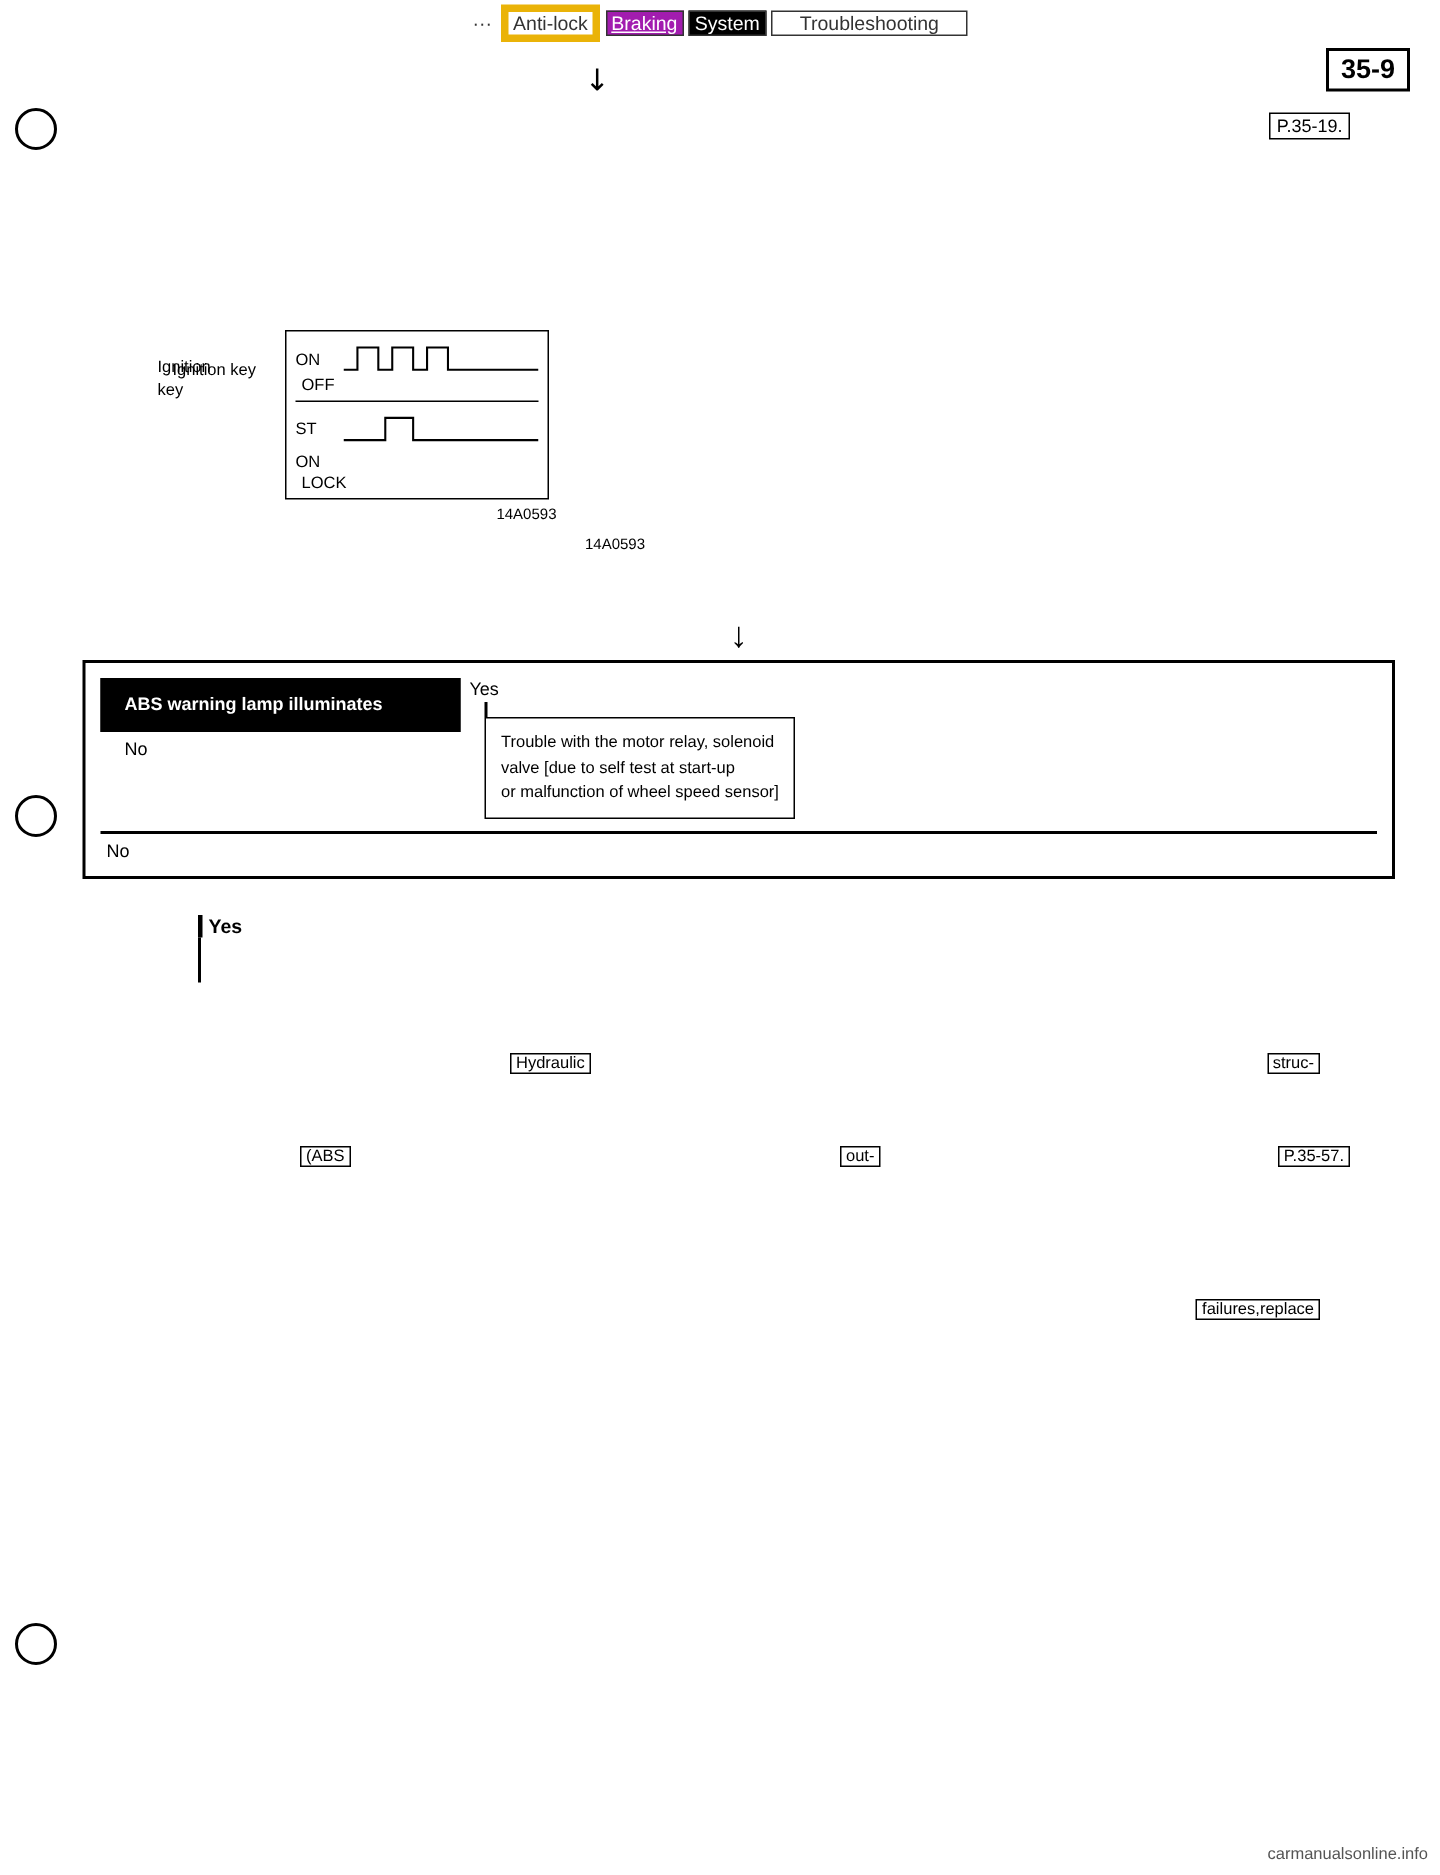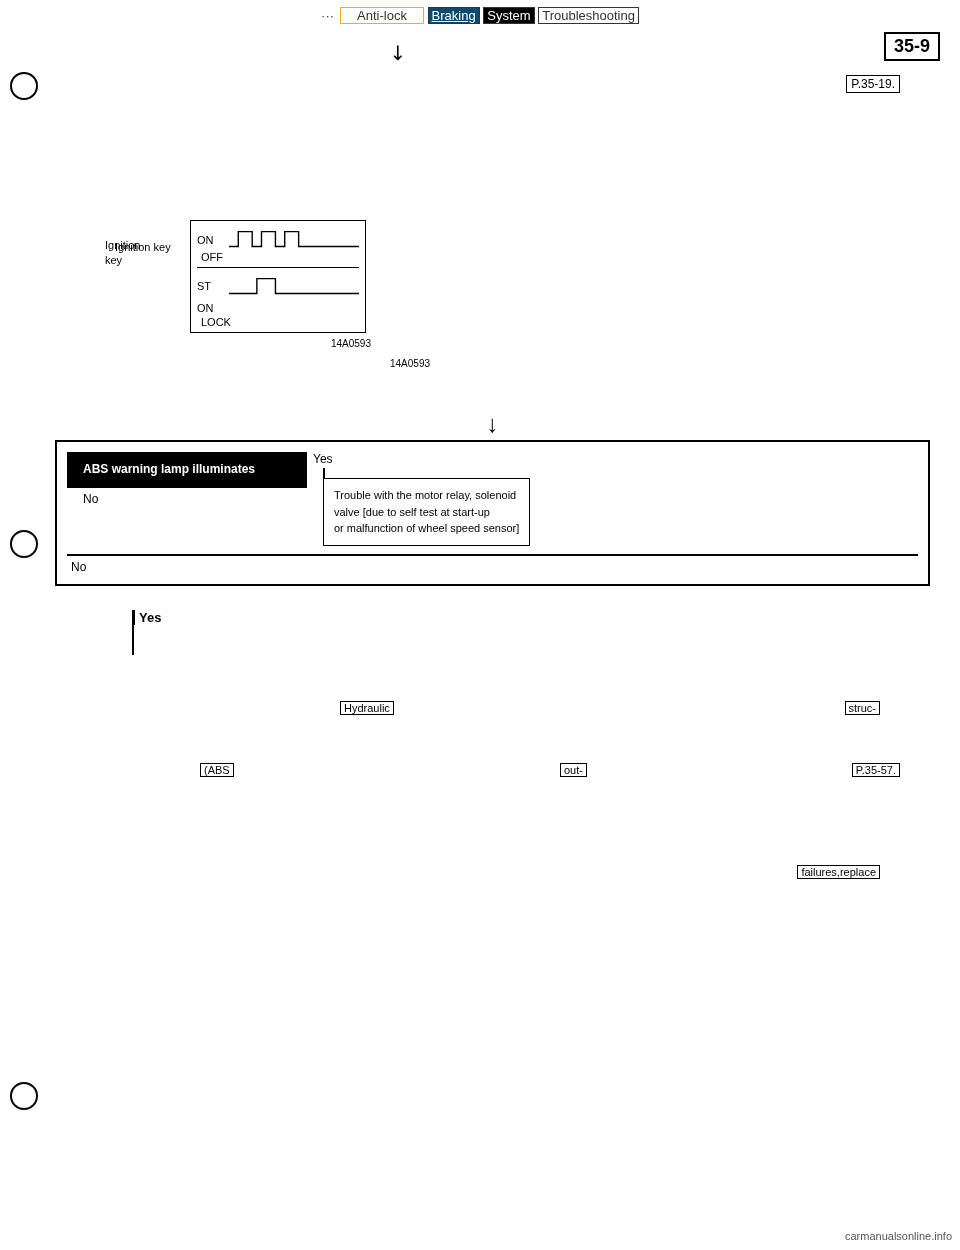--- a/index.html
+++ b/index.html
@@ -177,21 +177,21 @@
       color: #555;
       text-align: right;
     }
   </style>
 </head>
 <body>
 
 <div class="header">
   <span class="header-dots">···</span>
   <span class="header-text">
-    <span style="border:1px solid #eab308; padding:0 16px;">Anti-lock</span>&nbsp;<span style="background:#0c4a6e;color:#fff;padding:0 3px;text-decoration:underline;">Braking</span>&nbsp;<span style="background:#000;color:#fff;padding:0 3px;">System</span>&nbsp;<span style="border:1px solid #333;padding:0 3px;">Troubleshooting</span>
+    <span style="border:5px solid #eab308; padding:0 3px;">Anti-lock</span>&nbsp;<span style="background:#a21caf;color:#fff;padding:0 3px;text-decoration:underline;">Braking</span>&nbsp;<span style="background:#000;color:#fff;padding:0 3px;">System</span>&nbsp;<span style="border:1px solid #333;padding:0 18px;">Troubleshooting</span>
   </span>
 </div>
 
 <div class="page-number-box">35-9</div>
 
 <div class="margin-circle" style="top: 72px;"></div>
 
 <div class="diag-arrow">↘</div>
 
 <div class="ref-top">P.35-19.</div>

